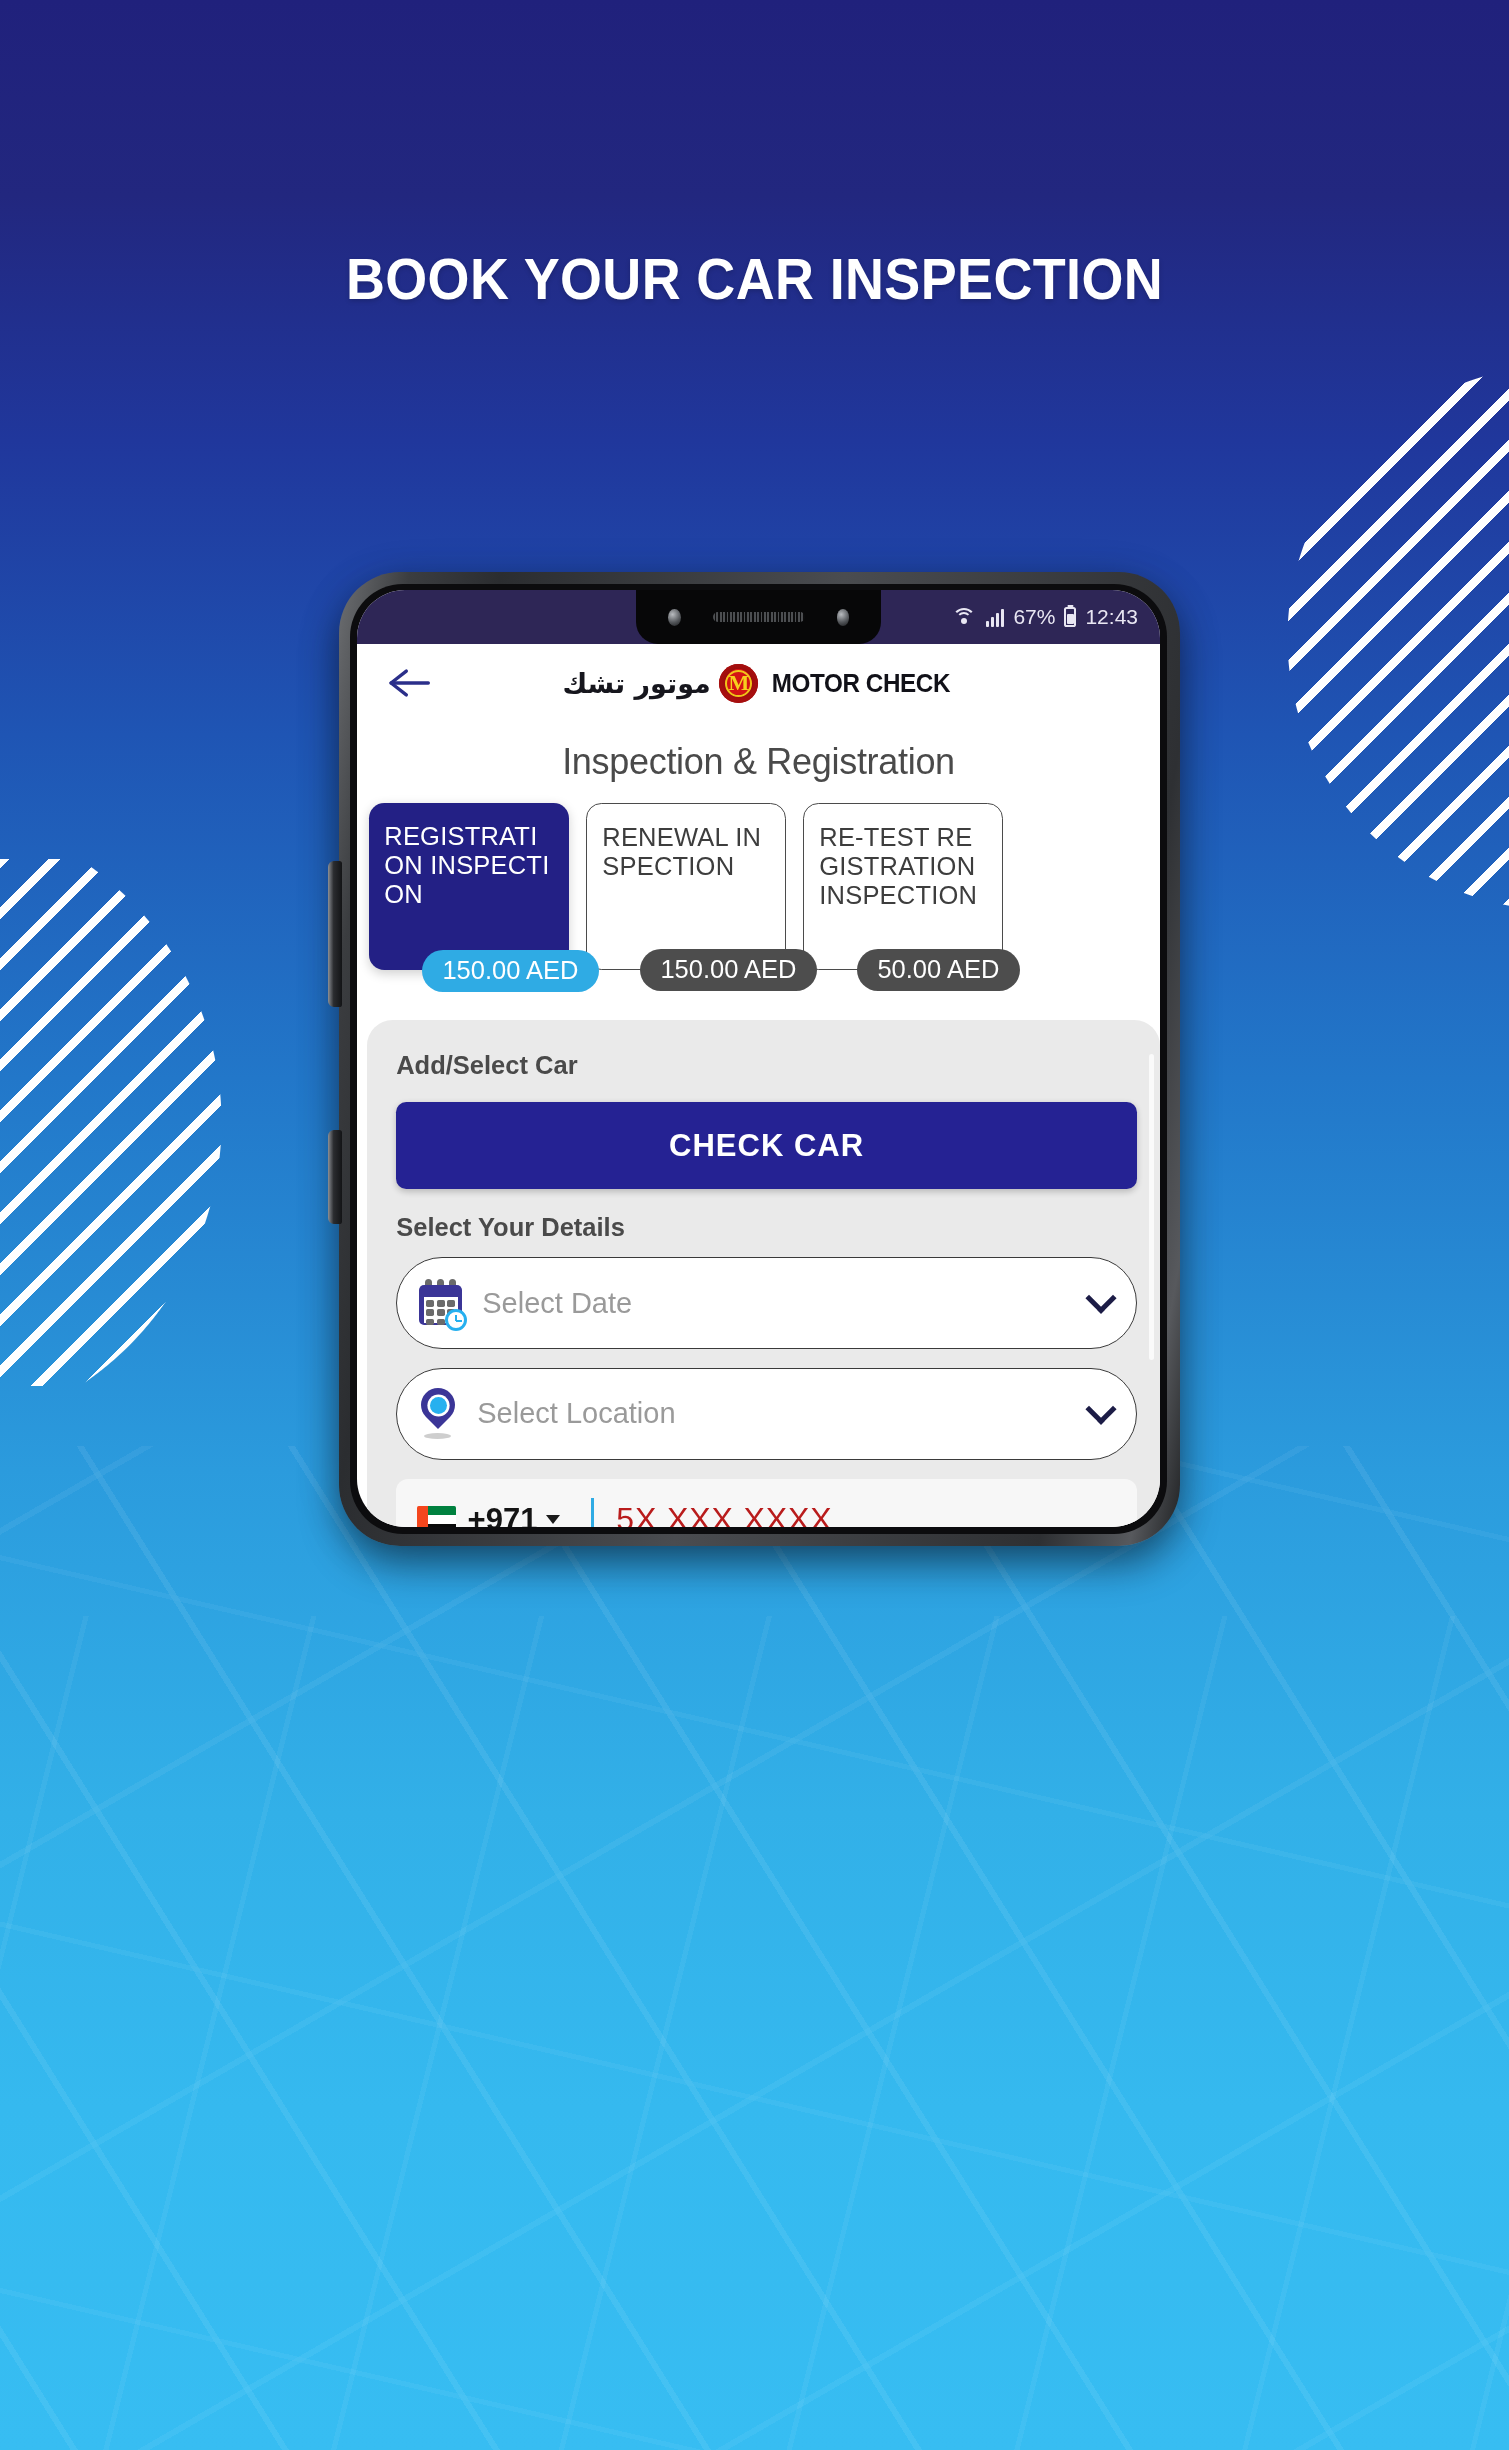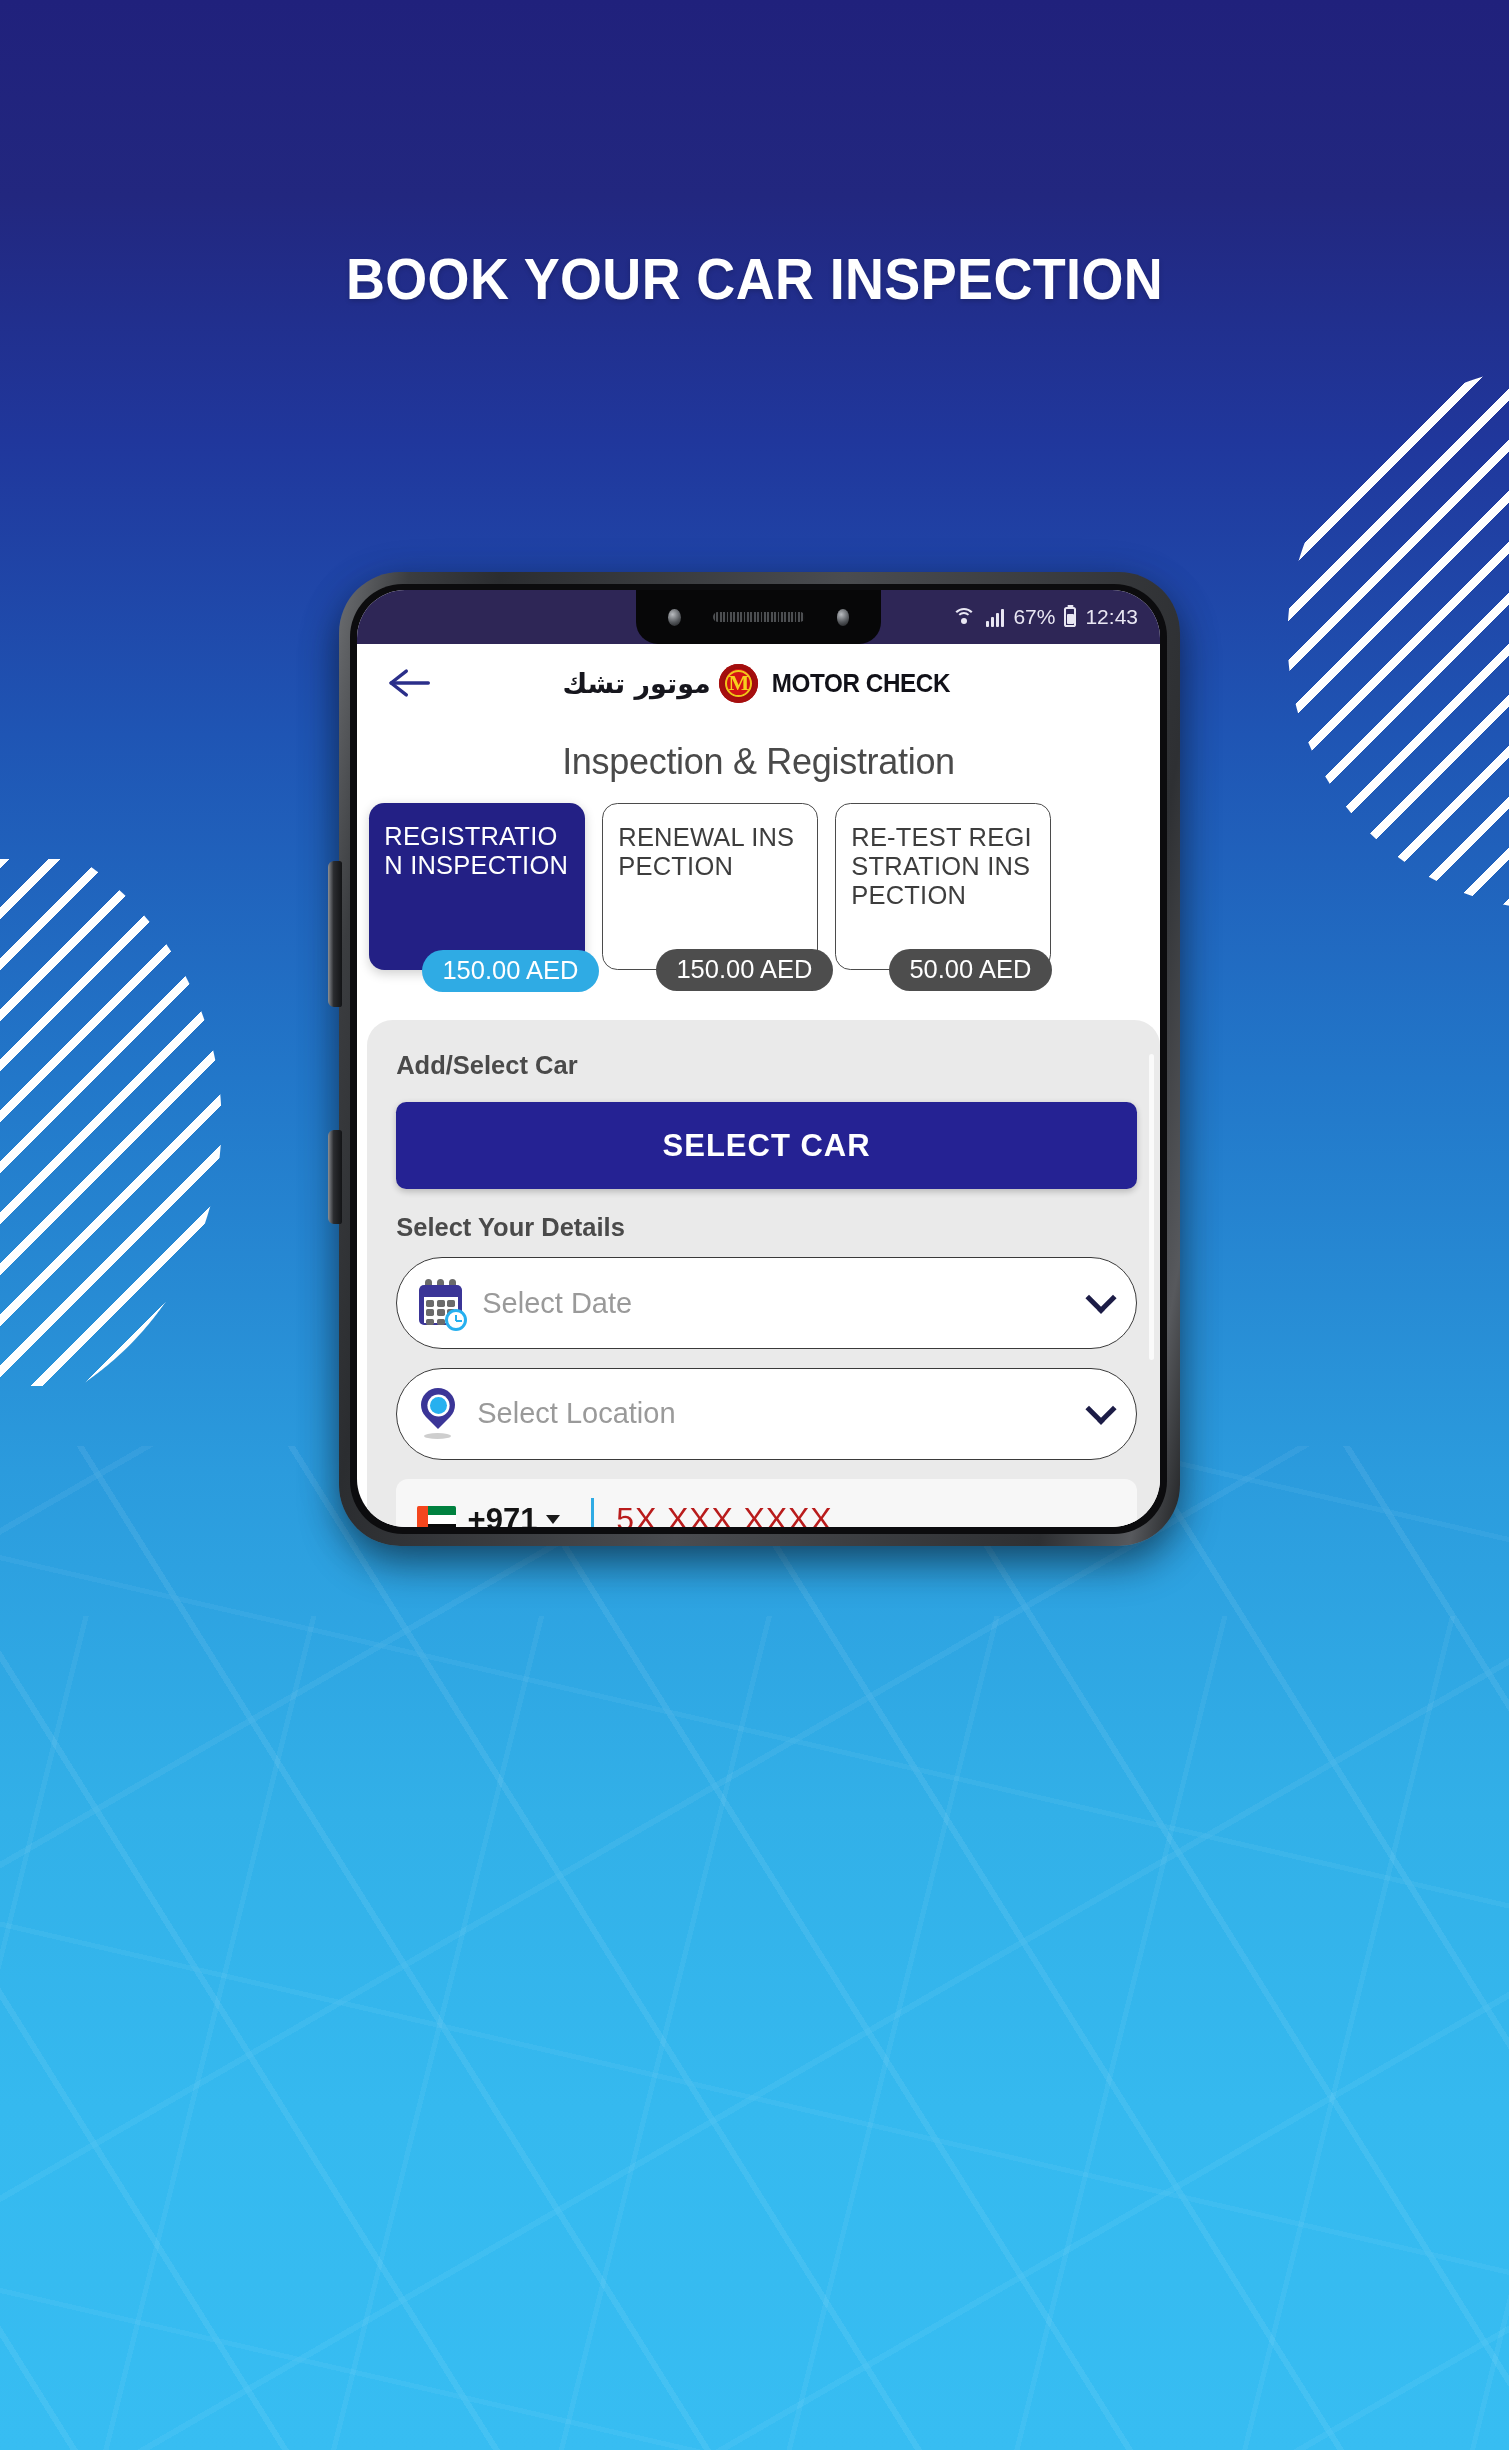--- a/index.html
+++ b/index.html
@@ -269,21 +269,21 @@
   
   .cards-row {
     background: #fff;
     display: flex;
     gap: 17px;
     padding: 8.5px 12px 29px 12px;
     position: relative;
     overflow: hidden;
   }
   .svc-card {
-    width: 216px; height: 167px;
+    width: 200px; height: 167px;
     border-radius: 15.3px;
     position: relative;
     flex: 0 0 auto;
     padding: 18.7px 15.3px 0 15.3px;
     cursor: pointer;
   }
   .svc-card.selected {
     background: #232085;
     box-shadow: 0 3.4px 10.2px rgba(0,0,0,0.18);
   }
@@ -555,21 +555,21 @@
         <div class="price-badge gray">50.00 AED</div>
       </div>
 
     </div>
 
     <div class="form-panel">
       <div class="panel-scroll"></div>
 
       <div class="section-label">Add/Select Car</div>
 
-      <button class="select-car-btn">SELECT CAR</button>
+      <button class="select-car-btn">CHECK CAR</button>
 
       <div class="section-label second">Select Your Details</div>
 
       <div class="field">
         <span class="cal-icon">
           <span class="ring r1"></span>
             <span class="ring r2"></span>
             <span class="ring r3"></span>
           <span class="frame"></span>
           <span class="page">

